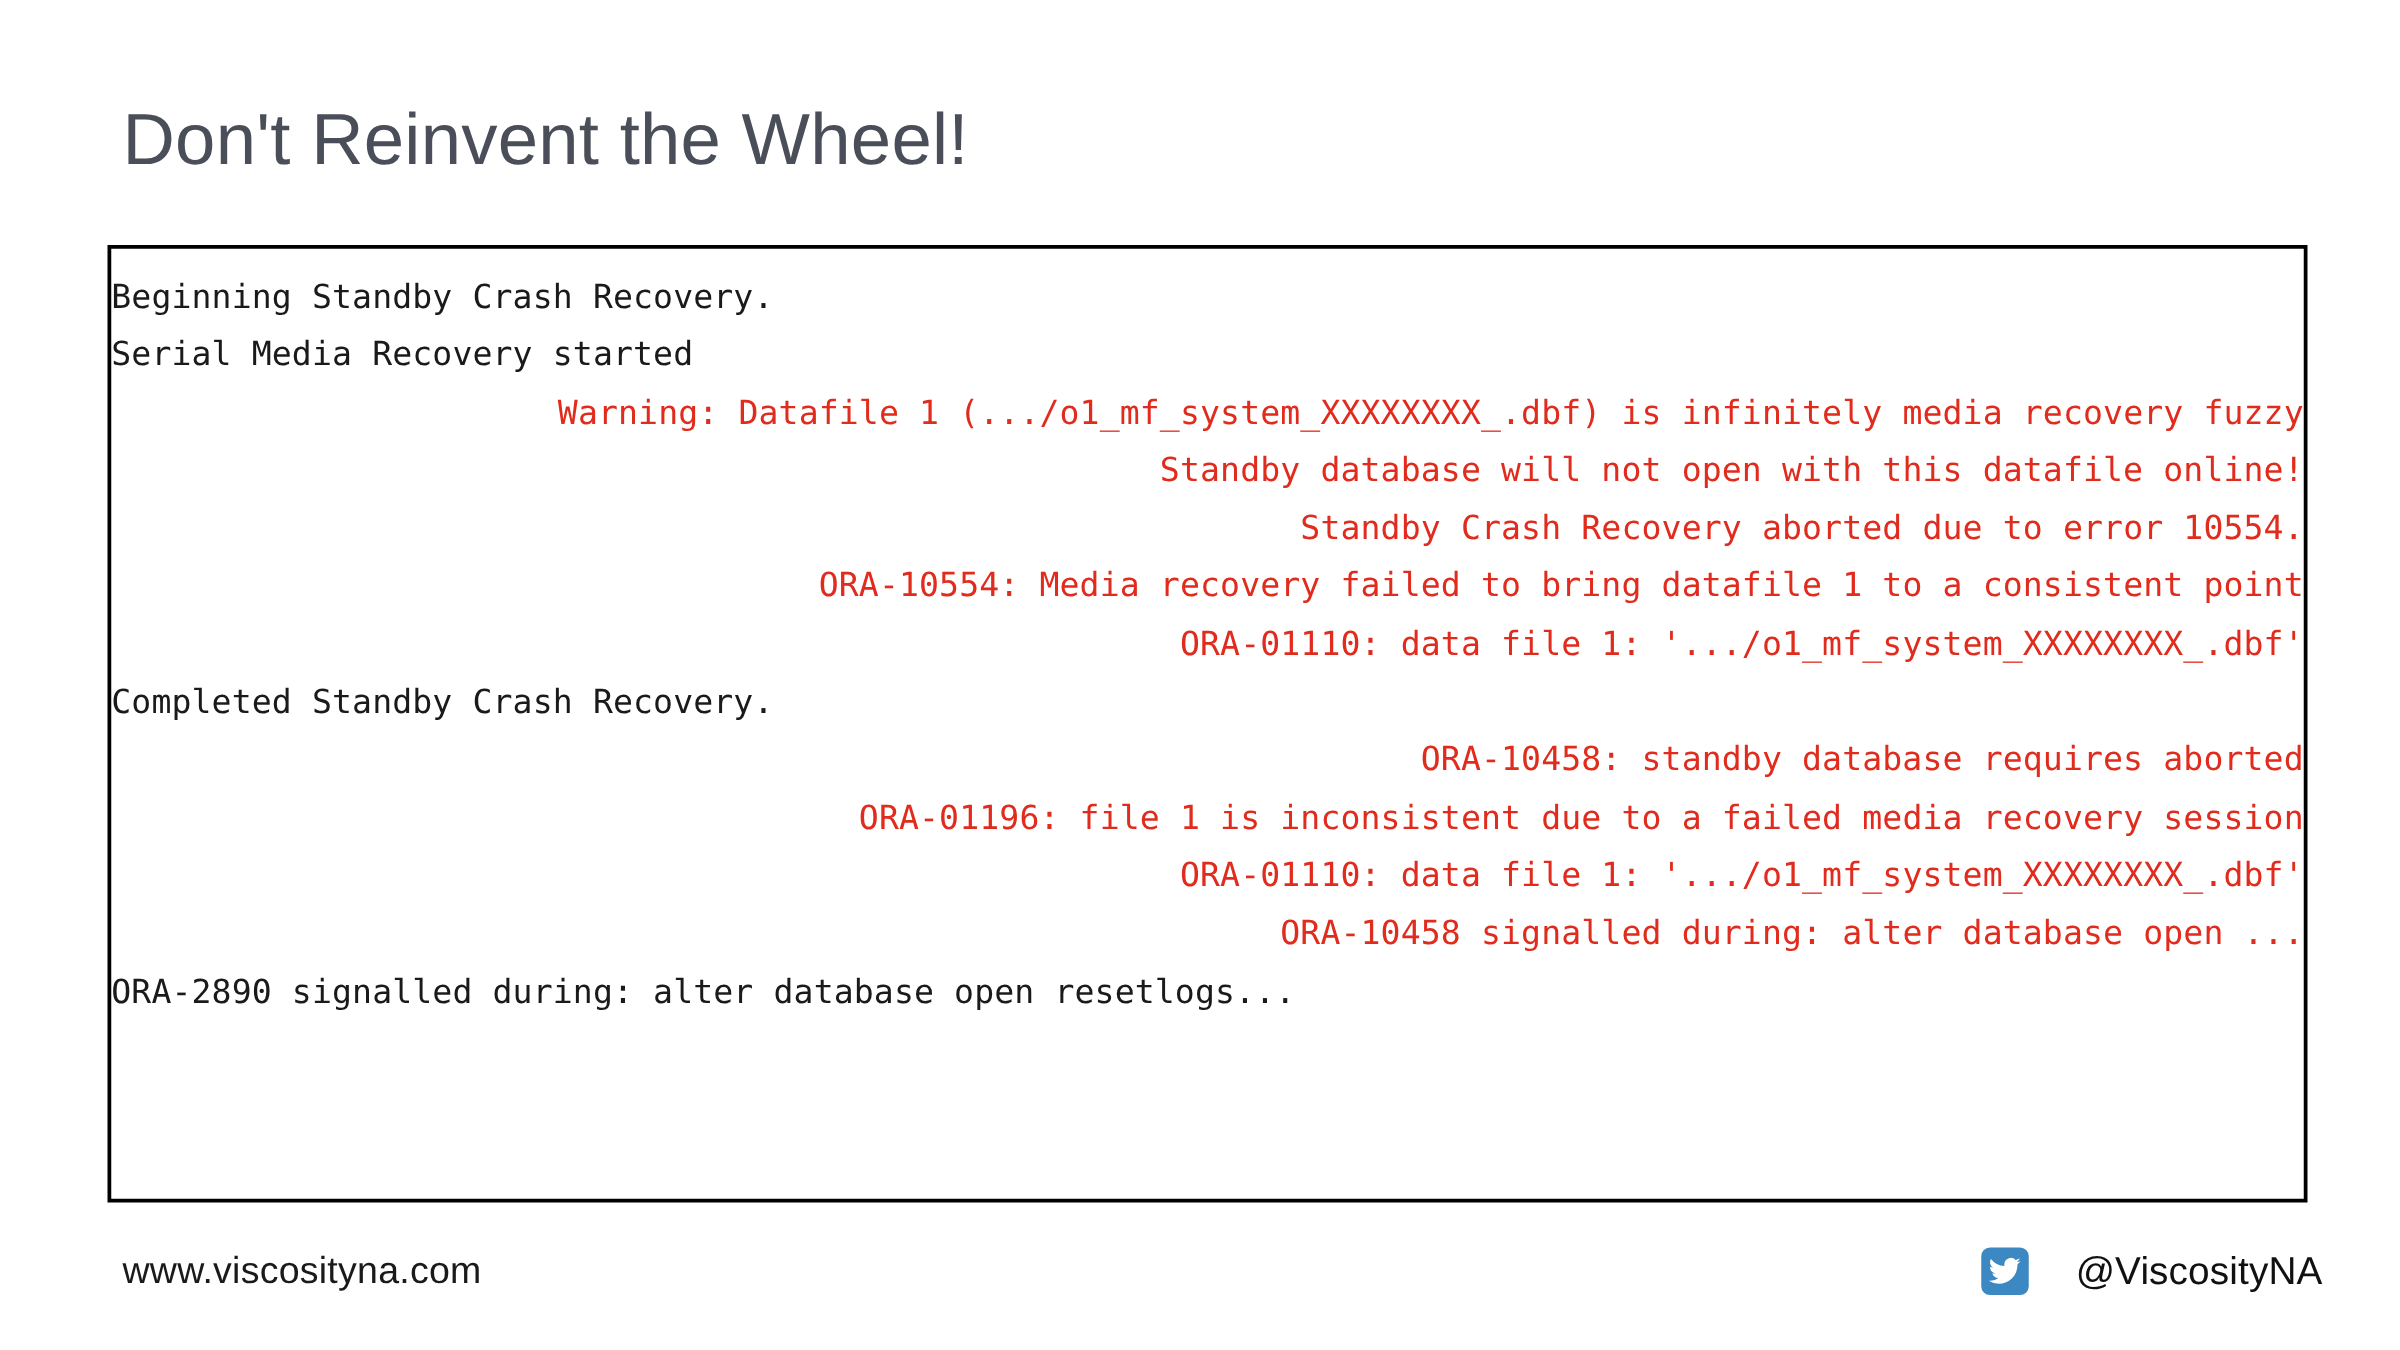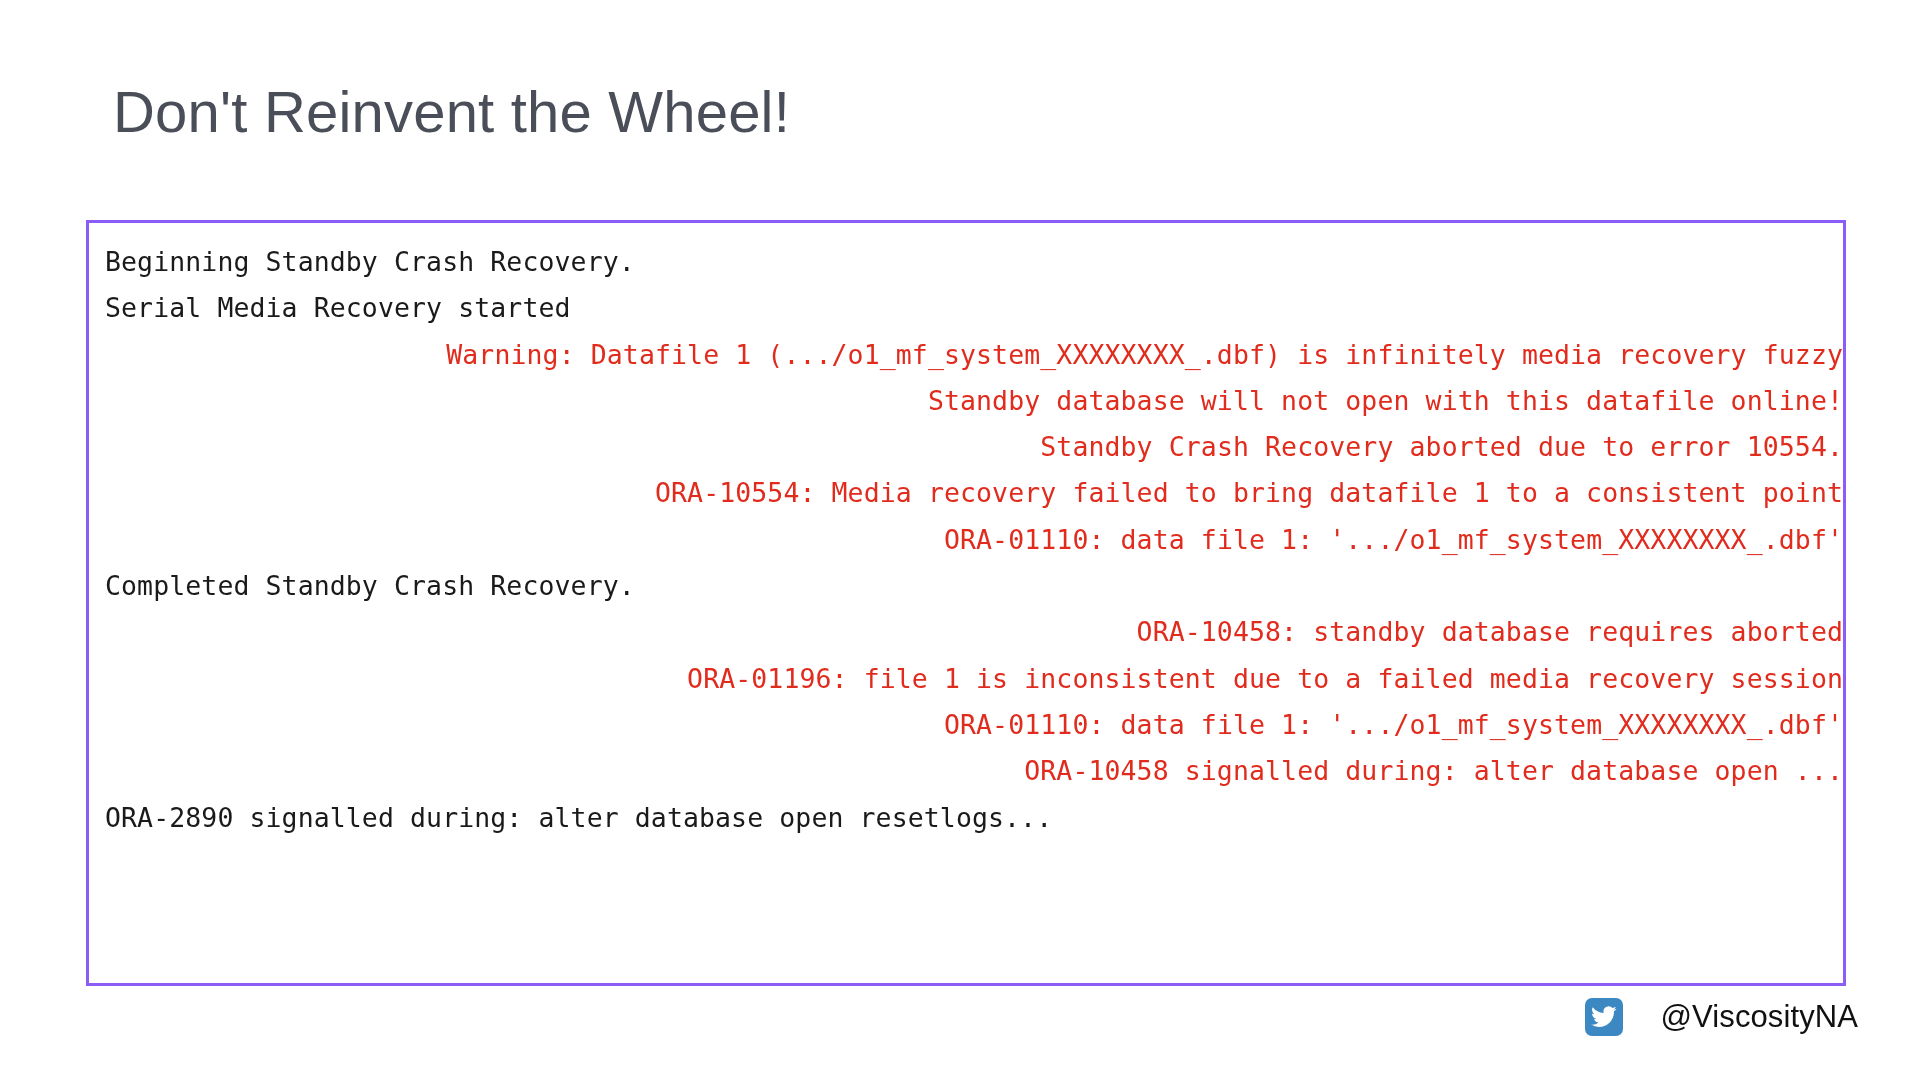--- a/index.html
+++ b/index.html
@@ -24,35 +24,33 @@
   .slide-title {
     position: absolute;
     left: 98px;
     top: 78px;
     font-family: "Liberation Sans", sans-serif;
     font-size: 58px;
     font-weight: 400;
     color: #4a4e58;
     letter-spacing: 0.2px;
     white-space: nowrap;
-    margin-left: 15px;
   }
 
   .code-box {
     position: absolute;
     left: 86px;
     top: 196px;
     width: 1760px;
     height: 766px;
     box-sizing: border-box;
-    border: 3px solid #8b5cf6;
+    border: 3px solid #000000;
     background: #ffffff;
-    padding: 16px 0 0 16px;
+    padding: 16px 0 0 0;
     overflow: hidden;
-    margin-top: 24px;
   }
 
   .code-line {
     font-family: "DejaVu Sans Mono", "Liberation Mono", monospace;
     font-size: 26.5px;
     line-height: 46.3px;
     white-space: pre;
     color: #1a1a1a;
     letter-spacing: 0.1px;
   }
@@ -120,20 +118,21 @@
         <div class="code-line err">ORA-01110: data file 1: '.../o1_mf_system_XXXXXXXX_.dbf'</div>
         <div class="code-line">Completed Standby Crash Recovery.</div>
         <div class="code-line err">ORA-10458: standby database requires aborted</div>
         <div class="code-line err">ORA-01196: file 1 is inconsistent due to a failed media recovery session</div>
         <div class="code-line err">ORA-01110: data file 1: '.../o1_mf_system_XXXXXXXX_.dbf'</div>
         <div class="code-line err">ORA-10458 signalled during: alter database open ...</div>
         <div class="code-line">ORA-2890 signalled during: alter database open resetlogs...</div>
       </div>
   </div>
 
+  <div class="footer-url">www.viscosityna.com</div>
 
   <div class="footer-social">
     <span class="twitter-badge">
       <svg width="26" height="22" viewBox="0 0 24 20" aria-hidden="true">
         <path fill="#ffffff" d="M23.6 2.4c-.87.39-1.8.65-2.78.77a4.85 4.85 0 0 0 2.13-2.68c-.94.56-1.98.96-3.08 1.18A4.84 4.84 0 0 0 11.5 5.1c0 .38.04.75.12 1.1A13.74 13.74 0 0 1 1.64.9a4.84 4.84 0 0 0 1.5 6.46 4.8 4.8 0 0 1-2.19-.6v.06a4.84 4.84 0 0 0 3.88 4.75 4.9 4.9 0 0 1-2.18.08 4.85 4.85 0 0 0 4.52 3.36A9.72 9.72 0 0 1 0 17.02a13.7 13.7 0 0 0 7.43 2.18c8.92 0 13.79-7.38 13.79-13.78l-.02-.63A9.82 9.82 0 0 0 23.6 2.4z"></path>
       </svg>
     </span>
     <span class="social-handle">@ViscosityNA</span>
   </div>
 

